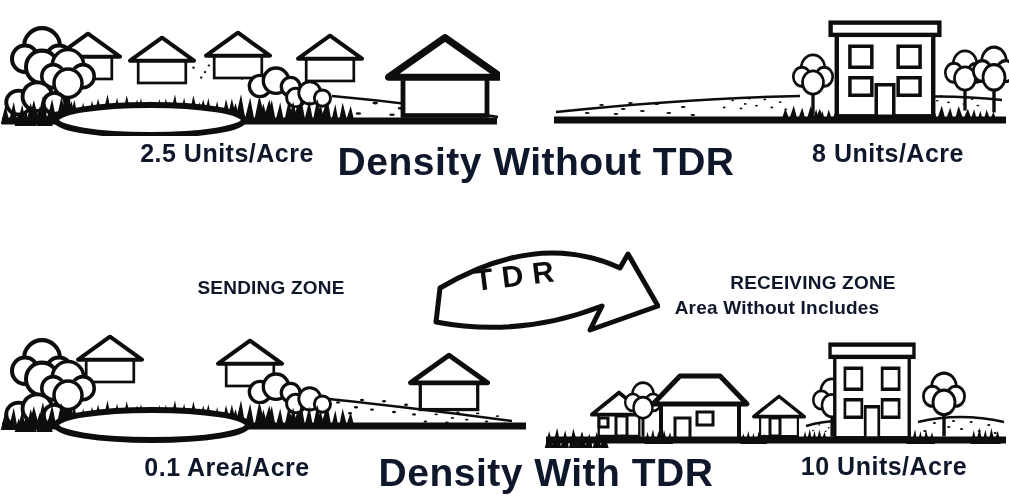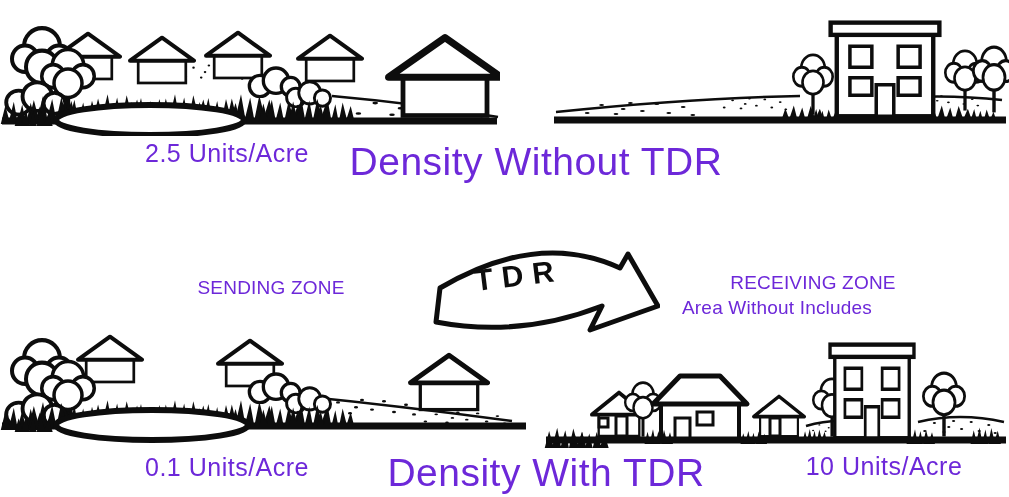--- a/index.html
+++ b/index.html
@@ -2,21 +2,21 @@
 <html><head>
 <meta charset="utf-8">
 <style>
   html,body{margin:0;padding:0;background:#ffffff;}
   .stage{
     position:relative;width:1009px;height:497px;background:#fff;
     font-family:"Liberation Sans", sans-serif;color:#0d0d0d;overflow:hidden;
   }
   .stage svg{position:absolute;display:block;}
   .lbl{position:absolute;transform:translateX(-50%);white-space:nowrap;
-       font-weight:normal;color:#6d28d9;text-align:center;line-height:1.15;}
+       font-weight:bold;color:#0f172a;text-align:center;line-height:1.15;}
   .unit-label{font-size:25px;letter-spacing:0.5px;}
   .row-title{font-size:39px;letter-spacing:0.5px;}
   .zone-line{font-size:19px;letter-spacing:0.2px;}
 </style>
 </head>
 <body>
 
 <div class="stage">
 
   <svg width="0" height="0" aria-hidden="true">
@@ -118,20 +118,21 @@
       <use href="#grass" x="240" y="96" width="46" height="18"></use>
         <use href="#grass" x="388" y="96" width="46" height="18"></use>
       <use href="#grass" x="424" y="100" width="34" height="14"></use>
         <use href="#grass" x="266" y="100" width="34" height="14"></use>
     </g>
     <line x1="14" y1="112" x2="466" y2="112" stroke="#0d0d0d" stroke-width="7"></line>
   </svg>
 
   <div class="lbl unit-label" style="left:227px;top:139px">2.5 Units/Acre</div>
   <div class="lbl row-title" style="left:536px;top:140px">Density Without TDR</div>
+  <div class="lbl unit-label" style="left:888px;top:139px">8 Units/Acre</div>
 
   <div class="lbl zone-line" style="left:271px;top:277px">SENDING ZONE</div>
   <div class="lbl zone-line" style="left:813px;top:272px">RECEIVING ZONE</div>
   <div class="lbl zone-line" style="left:777px;top:297px">Area Without Includes</div>
 
   <svg style="left:428px;top:244px" width="232" height="100" viewBox="0 0 232 100">
     <path d="M12,44 Q110,-14 192,24 L200,10 L230,62 L162,86 L174,62 Q92,94 8,78 Z" fill="#fff" stroke="#0d0d0d" stroke-width="5" stroke-linejoin="round"></path>
     <text x="48" y="47" transform="rotate(-7 48 47)" font-size="30" font-weight="bold" letter-spacing="9" fill="#0d0d0d" font-family="Liberation Sans, sans-serif">TDR</text>
   </svg>
 
@@ -192,17 +193,17 @@
     <g>
       <use href="#grass" x="104" y="98" width="30" height="16"></use>
         <use href="#grass" x="200" y="100" width="28" height="14"></use>
       <use href="#grass" x="262" y="98" width="26" height="14"></use>
         <use href="#grass" x="366" y="98" width="30" height="16"></use>
       <use href="#grass" x="430" y="96" width="32" height="18"></use>
     </g>
     <line x1="6" y1="110" x2="466" y2="110" stroke="#0d0d0d" stroke-width="7"></line>
   </svg>
 
-  <div class="lbl unit-label" style="left:227px;top:453px">0.1 Units/Acre</div>
+  <div class="lbl unit-label" style="left:227px;top:453px">0.1 Area/Acre</div>
   <div class="lbl row-title" style="left:546px;top:451px">Density With TDR</div>
   <div class="lbl unit-label" style="left:884px;top:452px">10 Units/Acre</div>
 
 </div>
 
 </body></html>

